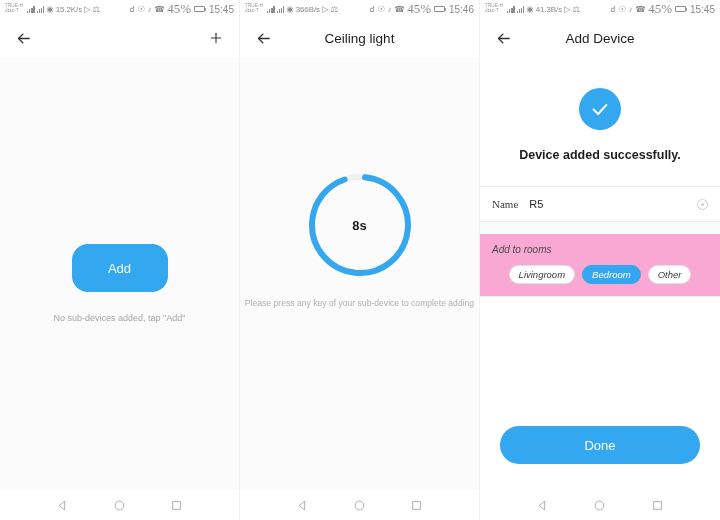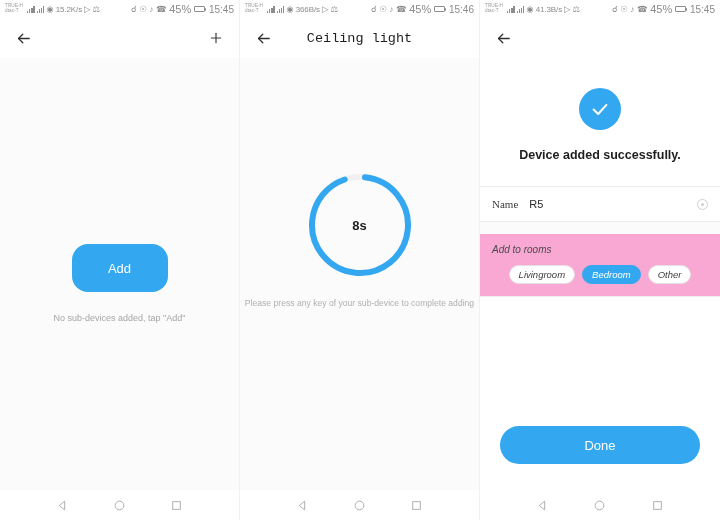--- a/index.html
+++ b/index.html
@@ -38,38 +38,37 @@
   .bars i:nth-child(1){height:2px} .bars i:nth-child(2){height:3.4px}
   .bars i:nth-child(3){height:5px} .bars i:nth-child(4){height:6.6px}
   .rate { font-size: 8px; color:#8b8b8b; letter-spacing: -.1px; }
   .sb-right { margin-left: auto; display: flex; align-items: center; gap: 2.5px; }
   .batt { display:inline-flex; align-items:center; }
   .batt .body { width:11px; height:6px; border:1px solid #8d8d8d; border-radius:1px;
     position:relative; padding:.7px; }
   .batt .fill { height:100%; width:45%; background:#8d8d8d; }
   .batt .cap { width:1.2px; height:3px; background:#8d8d8d; margin-left:.6px; border-radius:0 1px 1px 0;}
   .clock { font-size:10px; color:#8b8b8b; }
-  .pct { font-size: 11px; color:#8b8b8b; }
+  .pct { font-size: 13px; color:#8b8b8b;font-family:Liberation Serif, serif; }
 
   
   .appbar {
     height: 40px; flex: 0 0 40px;
     background: #ffffff;
     display: flex; align-items: center;
     padding: 0 12px;
     position: relative;
   }
   .appbar .title {
     font-size: 13.5px; color: #1d1d1d;
     white-space: nowrap; overflow: hidden; text-overflow: ellipsis;
   }
   .appbar.centered .title {
     position: absolute; left: 0; right: 0; text-align: center;
     pointer-events: none;
-    font-family: Liberation Mono, monospace;
   }
   .icon-btn {
     width: 22px; height: 22px;
     display: flex; align-items: center; justify-content: center;
     color: #333; flex: 0 0 auto;
   }
   .p1-title { margin-left: 10px; max-width: 150px; }
   .plus { margin-left: auto; font-size: 19px; line-height: 1; color: #3a3a3a; font-weight: 300;}
 
   
@@ -348,20 +347,21 @@
       </div>
     </div>
 
     <div class="appbar centered">
       <div class="icon-btn">
         <svg width="17" height="17" viewBox="0 0 24 24" fill="none" stroke="#2f2f2f" stroke-width="1.8" stroke-linecap="round" stroke-linejoin="round">
           <line x1="20" y1="12" x2="5" y2="12"></line>
             <polyline points="11,18 5,12 11,6"></polyline>
         </svg>
       </div>
+      <div class="title">Add Device</div>
     </div>
 
     <div class="content white">
       <div class="check-circle">
         <svg width="22" height="22" viewBox="0 0 24 24" fill="none" stroke="#ffffff" stroke-width="2.2" stroke-linecap="round" stroke-linejoin="round">
           <polyline points="5,12.5 10,17.5 19,7.5"></polyline>
         </svg>
       </div>
       <div class="success-msg">Device added successfully.</div>
 

